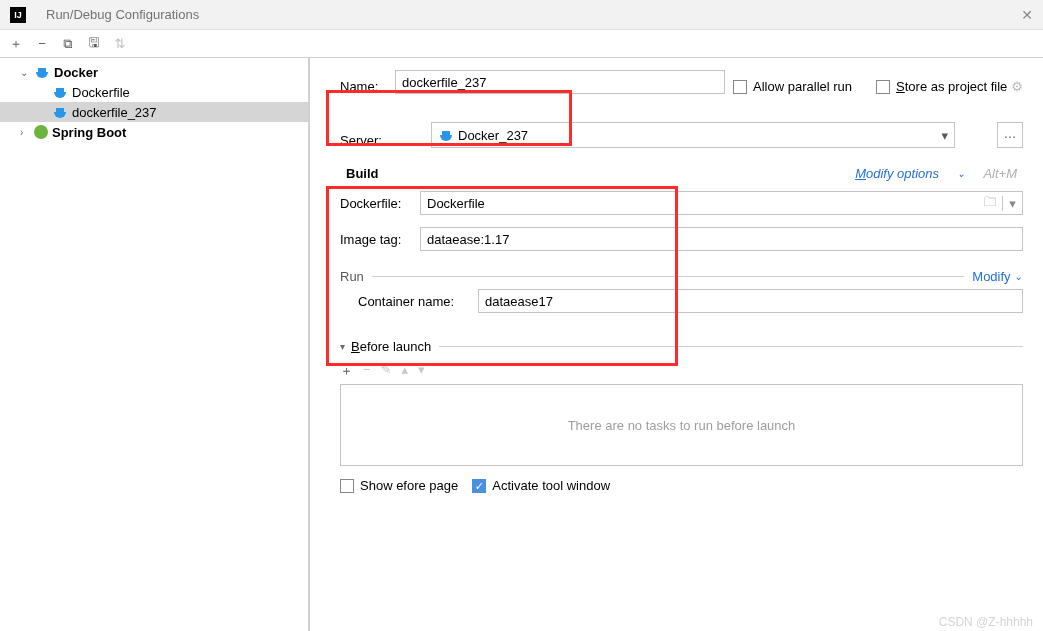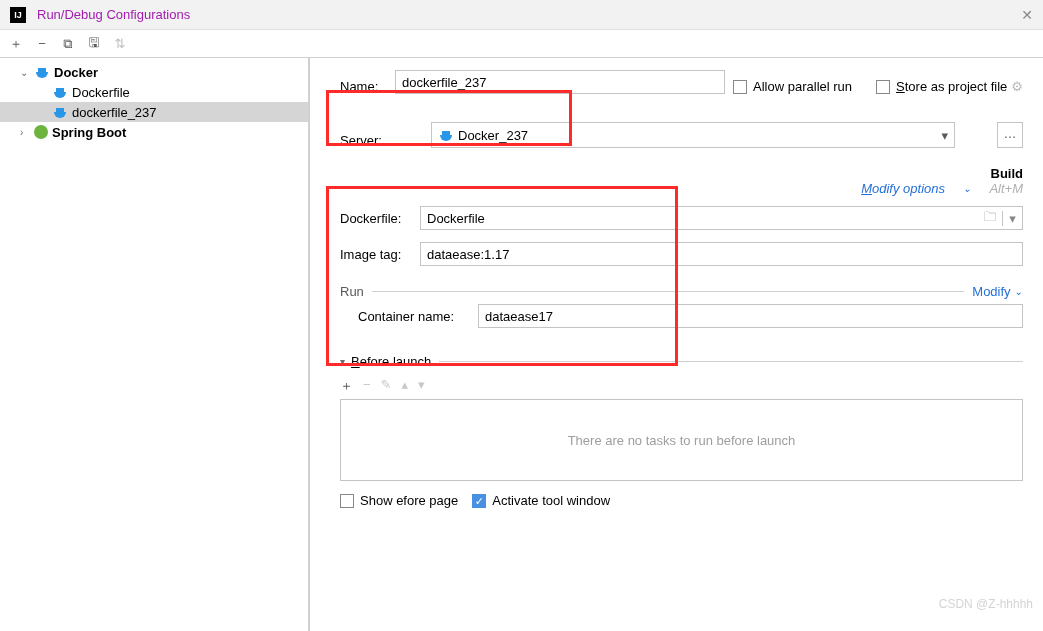--- a/index.html
+++ b/index.html
@@ -1,21 +1,21 @@
 <!DOCTYPE html>
 <html><head>
 <meta charset="utf-8">
 <style>
 * { box-sizing: border-box; margin: 0; padding: 0; font-family: "Segoe UI", Arial, sans-serif; font-size: 13px; }
 body { background: #fff; width: 1043px; height: 631px; overflow: hidden; position: relative; }
 
 
 .titlebar { height: 30px; display: flex; align-items: center; padding: 0 10px; background: #f2f2f2; border-bottom: 1px solid #e0e0e0; }
-.titlebar .app-icon { width: 16px; height: 16px; background: #000; color: #fff; font-size: 9px; font-weight: bold; display: flex; align-items: center; justify-content: center; margin-right: 11px; }
-.titlebar .title { color: #a21caf; flex: 1; }
+.titlebar .app-icon { width: 16px; height: 16px; background: #000; color: #fff; font-size: 9px; font-weight: bold; display: flex; align-items: center; justify-content: center; margin-right: 20px; }
+.titlebar .title { color: #737373; flex: 1; }
 .titlebar .close { color: #888; font-size: 14px; cursor: pointer; }
 
 
 .toolbar { height: 28px; display: flex; align-items: center; padding: 0 8px; gap: 10px; border-bottom: 1px solid #d0d0d0; }
 .toolbar .tb-btn { color: #595959; cursor: pointer; width: 16px; text-align: center; }
 .toolbar .tb-btn.disabled { color: #c0c0c0; }
 
 
 .content { display: flex; height: calc(631px - 30px - 28px); }
 .sidebar { width: 310px; border-right: 2px solid #d0d0d0; padding-top: 4px; }
@@ -51,21 +51,21 @@
 .redbox2 { left: 326px; top: 186px; width: 352px; height: 180px; }
 
 
 .server-row { margin-top: 28px; gap: 36px; }
 .server-row label { width: 55px; }
 .server-select { flex: 1; display: flex; align-items: center; border: 1px solid #c4c4c4; height: 26px; padding: 4px 6px; }
 .server-select .caret { margin-left: auto; color: #595959; }
 .ellipsis-btn { width: 26px; height: 26px; border: 1px solid #c4c4c4; margin-left: 6px; text-align: center; line-height: 22px; color: #595959; }
 
 
-.section-head { display: flex; align-items: flex-end; margin: 18px 0 10px; flex-direction: column; }
+.section-head { display: flex; align-items: center; margin: 18px 6px 10px; }
 .section-head .title { font-weight: bold; }
 .section-head .right { margin-left: auto; display: flex; align-items: center; gap: 18px; font-style: italic; }
 .link { color: #2470d8; cursor: pointer; }
 .shortcut { color: #b0b0b0; }
 .caret-down { color: #2470d8; font-size: 10px; }
 
 .field-row { display: flex; align-items: center; margin-bottom: 12px; }
 .field-row label { width: 80px; }
 .field-row .input { flex: 1; }
 .folder-btn { width: 24px; color: #9b9b9b; text-align: center; }
@@ -85,21 +85,21 @@
 .before-head .arrow { color: #6e6e6e; font-size: 10px; margin-right: 6px; }
 .before-head .line { flex: 1; height: 1px; background: #d0d0d0; margin-left: 8px; }
 
 .bl-toolbar { display: flex; gap: 10px; padding: 2px 0 4px; }
 .bl-toolbar span { color: #595959; }
 .bl-toolbar span.disabled { color: #c8c8c8; }
 .bl-box { border: 1px solid #c4c4c4; height: 82px; display: flex; align-items: center; justify-content: center; color: #9e9e9e; }
 
 .bottom-row { display: flex; align-items: center; gap: 14px; margin-top: 12px; }
 
-.watermark { position: absolute; bottom: 20px; right: 10px; color: #d4d4d4; font-size: 12px; }
+.watermark { position: absolute; bottom: 2px; right: 10px; color: #d4d4d4; font-size: 12px; }
 u { text-decoration: underline; }
 </style>
 </head>
 <body>
 
 <div class="titlebar">
   <div class="app-icon">IJ</div>
   <div class="title">Run/Debug Configurations</div>
   <div class="close">✕</div>
 </div>

